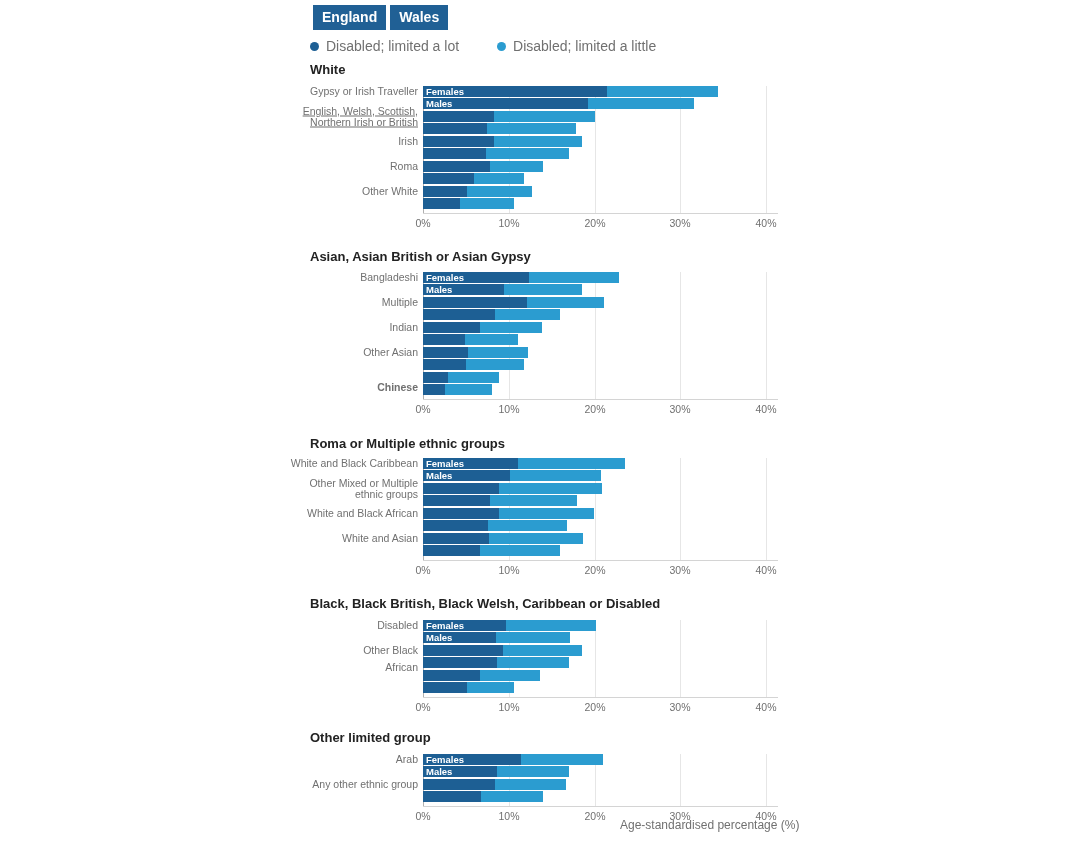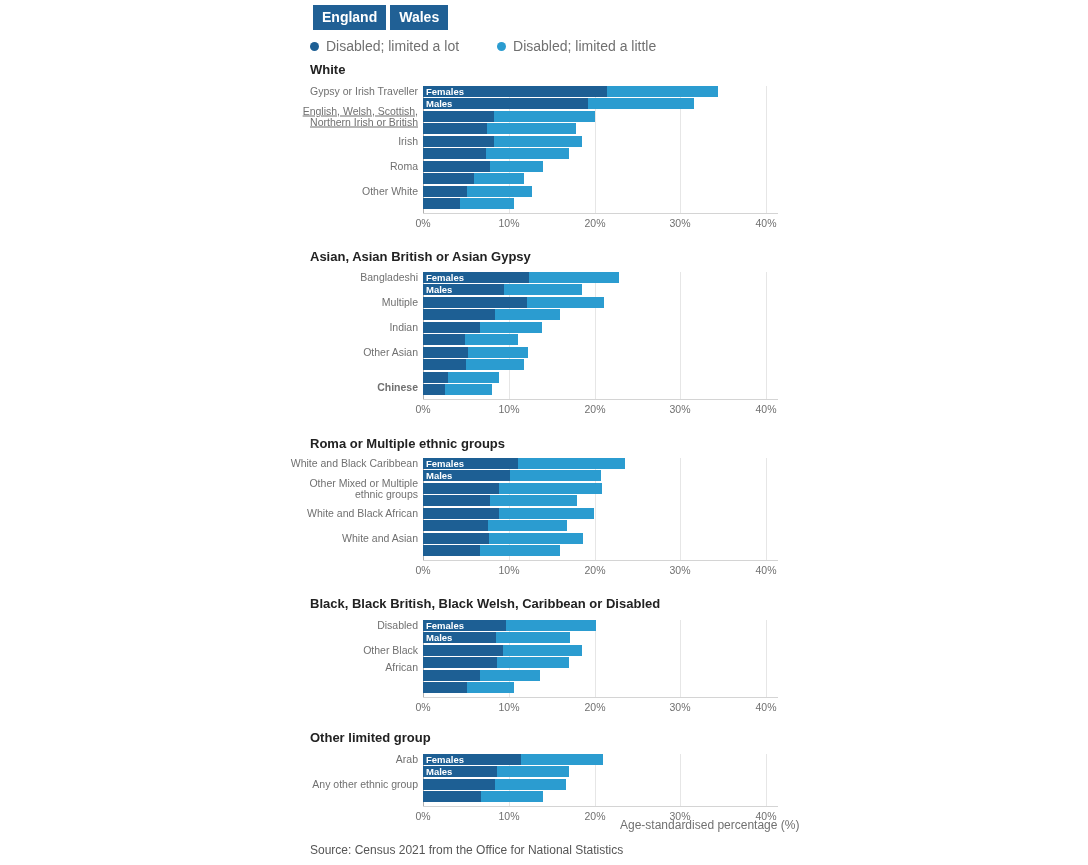--- a/index.html
+++ b/index.html
@@ -373,15 +373,14 @@
           <div class="xtick" style="left: 86px;">10%</div>
           <div class="xtick" style="left: 172px;">20%</div>
           <div class="xtick" style="left: 257px;">30%</div>
           <div class="xtick" style="left: 343px;">40%</div>
         </div>
       </div>
     </div>
 
   <div class="axis-caption" style="left:620px; top:818px;">Age-standardised percentage (%)</div>
 
-  <div class="source">Source: Census 2021 from the Office for National Statistics</div>
 
 </div>
 
 </body></html>

